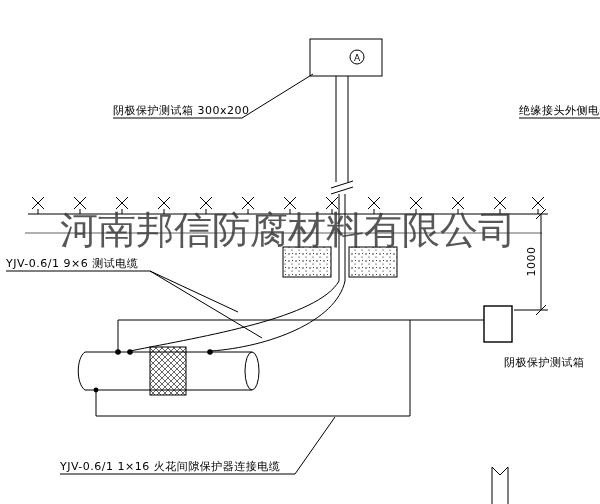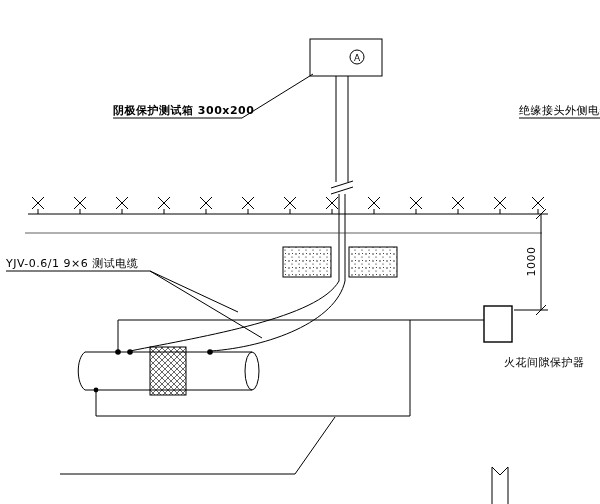--- a/index.html
+++ b/index.html
@@ -6,21 +6,21 @@
   #stage{
     position:relative;width:600px;height:504px;margin:0 auto;
     background:var(--background,#ffffff);overflow:hidden;
     font-family:"DejaVu Sans",sans-serif;
   }
   #drawing{position:absolute;left:0;top:0;}
   .lbl{
     position:absolute;font-size:11px;line-height:13px;color:var(--line,#000);
     white-space:nowrap;letter-spacing:0.5px;
   }
-  #lbl-test-box{left:113px;top:104px;font-weight:bold;}
+  #lbl-test-box{left:113px;top:104px;}
   #lbl-outer-cable{left:519px;top:104px;}
   #lbl-test-cable{left:6px;top:257px;}
   #lbl-protector{left:504px;top:356px;}
   #lbl-protector-cable{left:60px;top:460px;}
   #lbl-dimension{
     left:511px;top:255px;width:40px;text-align:center;
     transform:rotate(-90deg);transform-origin:center center;
   }
   #watermark{
     position:absolute;left:60px;top:208px;width:480px;
@@ -133,20 +133,22 @@
         <line x1="519" y1="118" x2="600" y2="118"></line>
       </g>
 
       <g>
         <polyline points="492,504 492,467 500,475 508,467 508,504"></polyline>
       </g>
 
     </g>
   </svg>
 
+  <div id="watermark">河南邦信防腐材料有限公司</div>
 
   <div class="lbl" id="lbl-test-box">阴极保护测试箱 300x200</div>
   <div class="lbl" id="lbl-outer-cable">绝缘接头外侧电缆</div>
   <div class="lbl" id="lbl-test-cable">YJV-0.6/1 9×6 测试电缆</div>
   <div class="lbl" id="lbl-dimension">1000</div>
-  <div class="lbl" id="lbl-protector">火花间隙保护器</div>
+  <div class="lbl" id="lbl-protector">阴极保护测试箱</div>
+  <div class="lbl" id="lbl-protector-cable">YJV-0.6/1 1×16 火花间隙保护器连接电缆</div>
 
 </div>
 
 </body></html>

